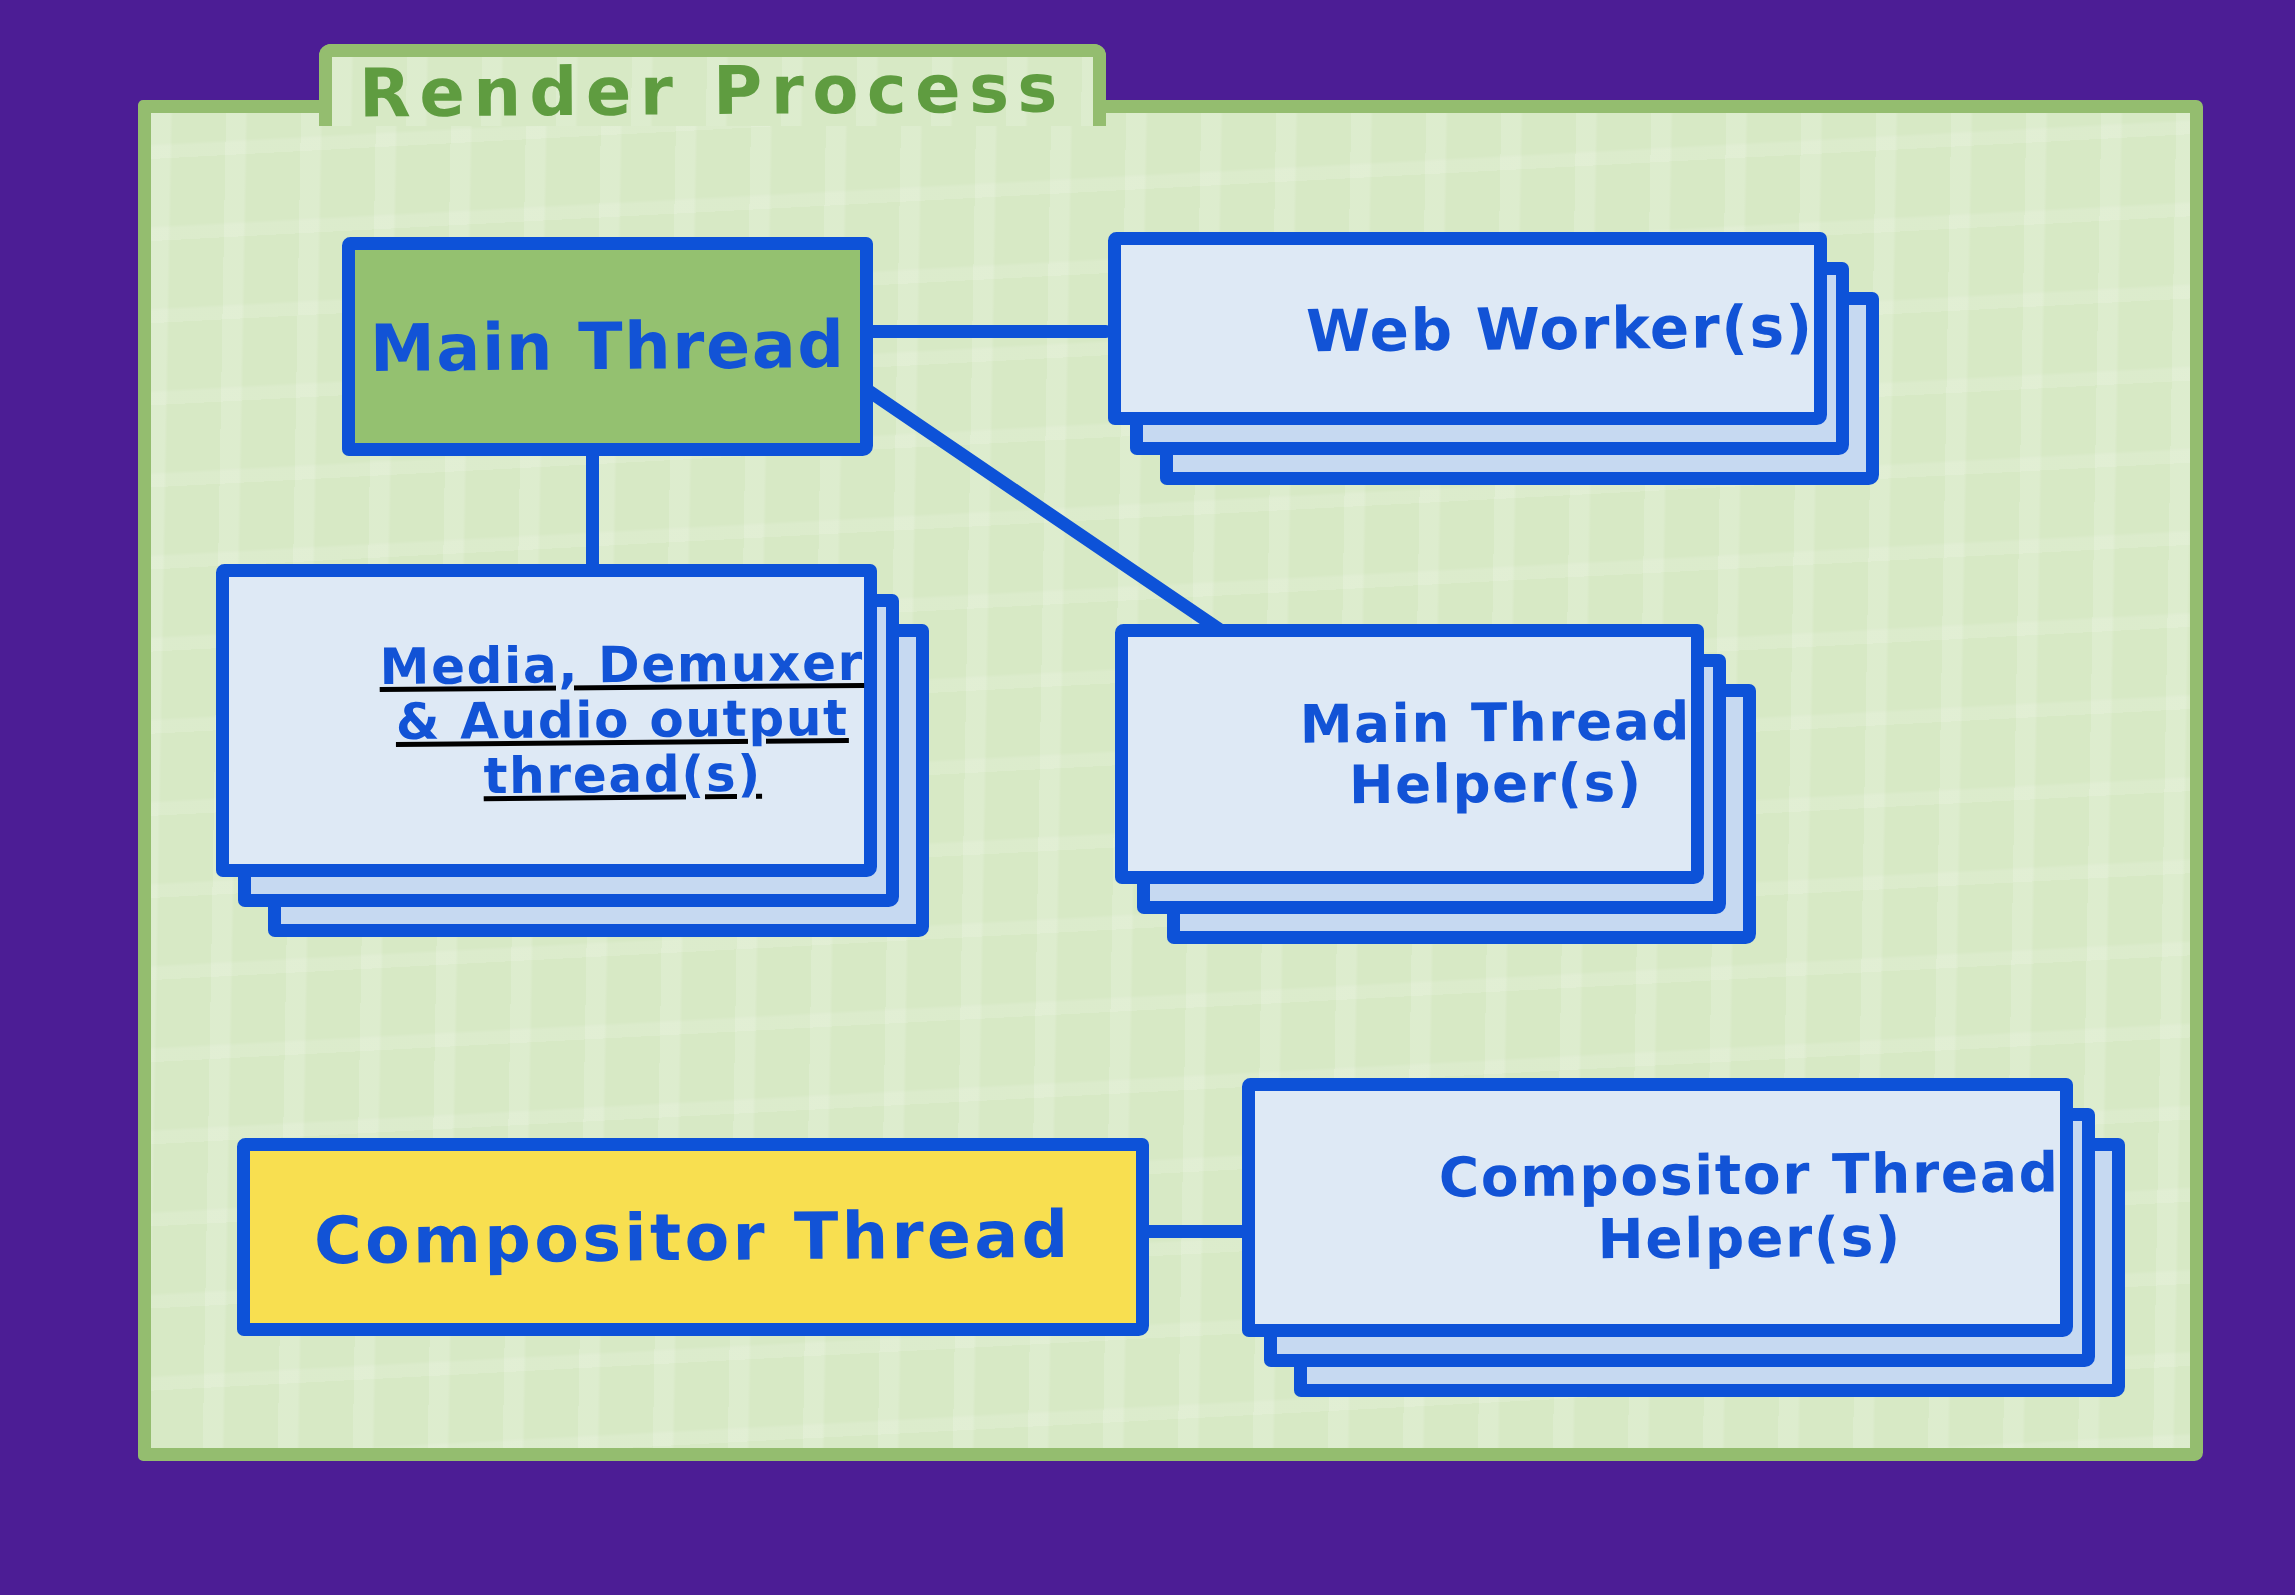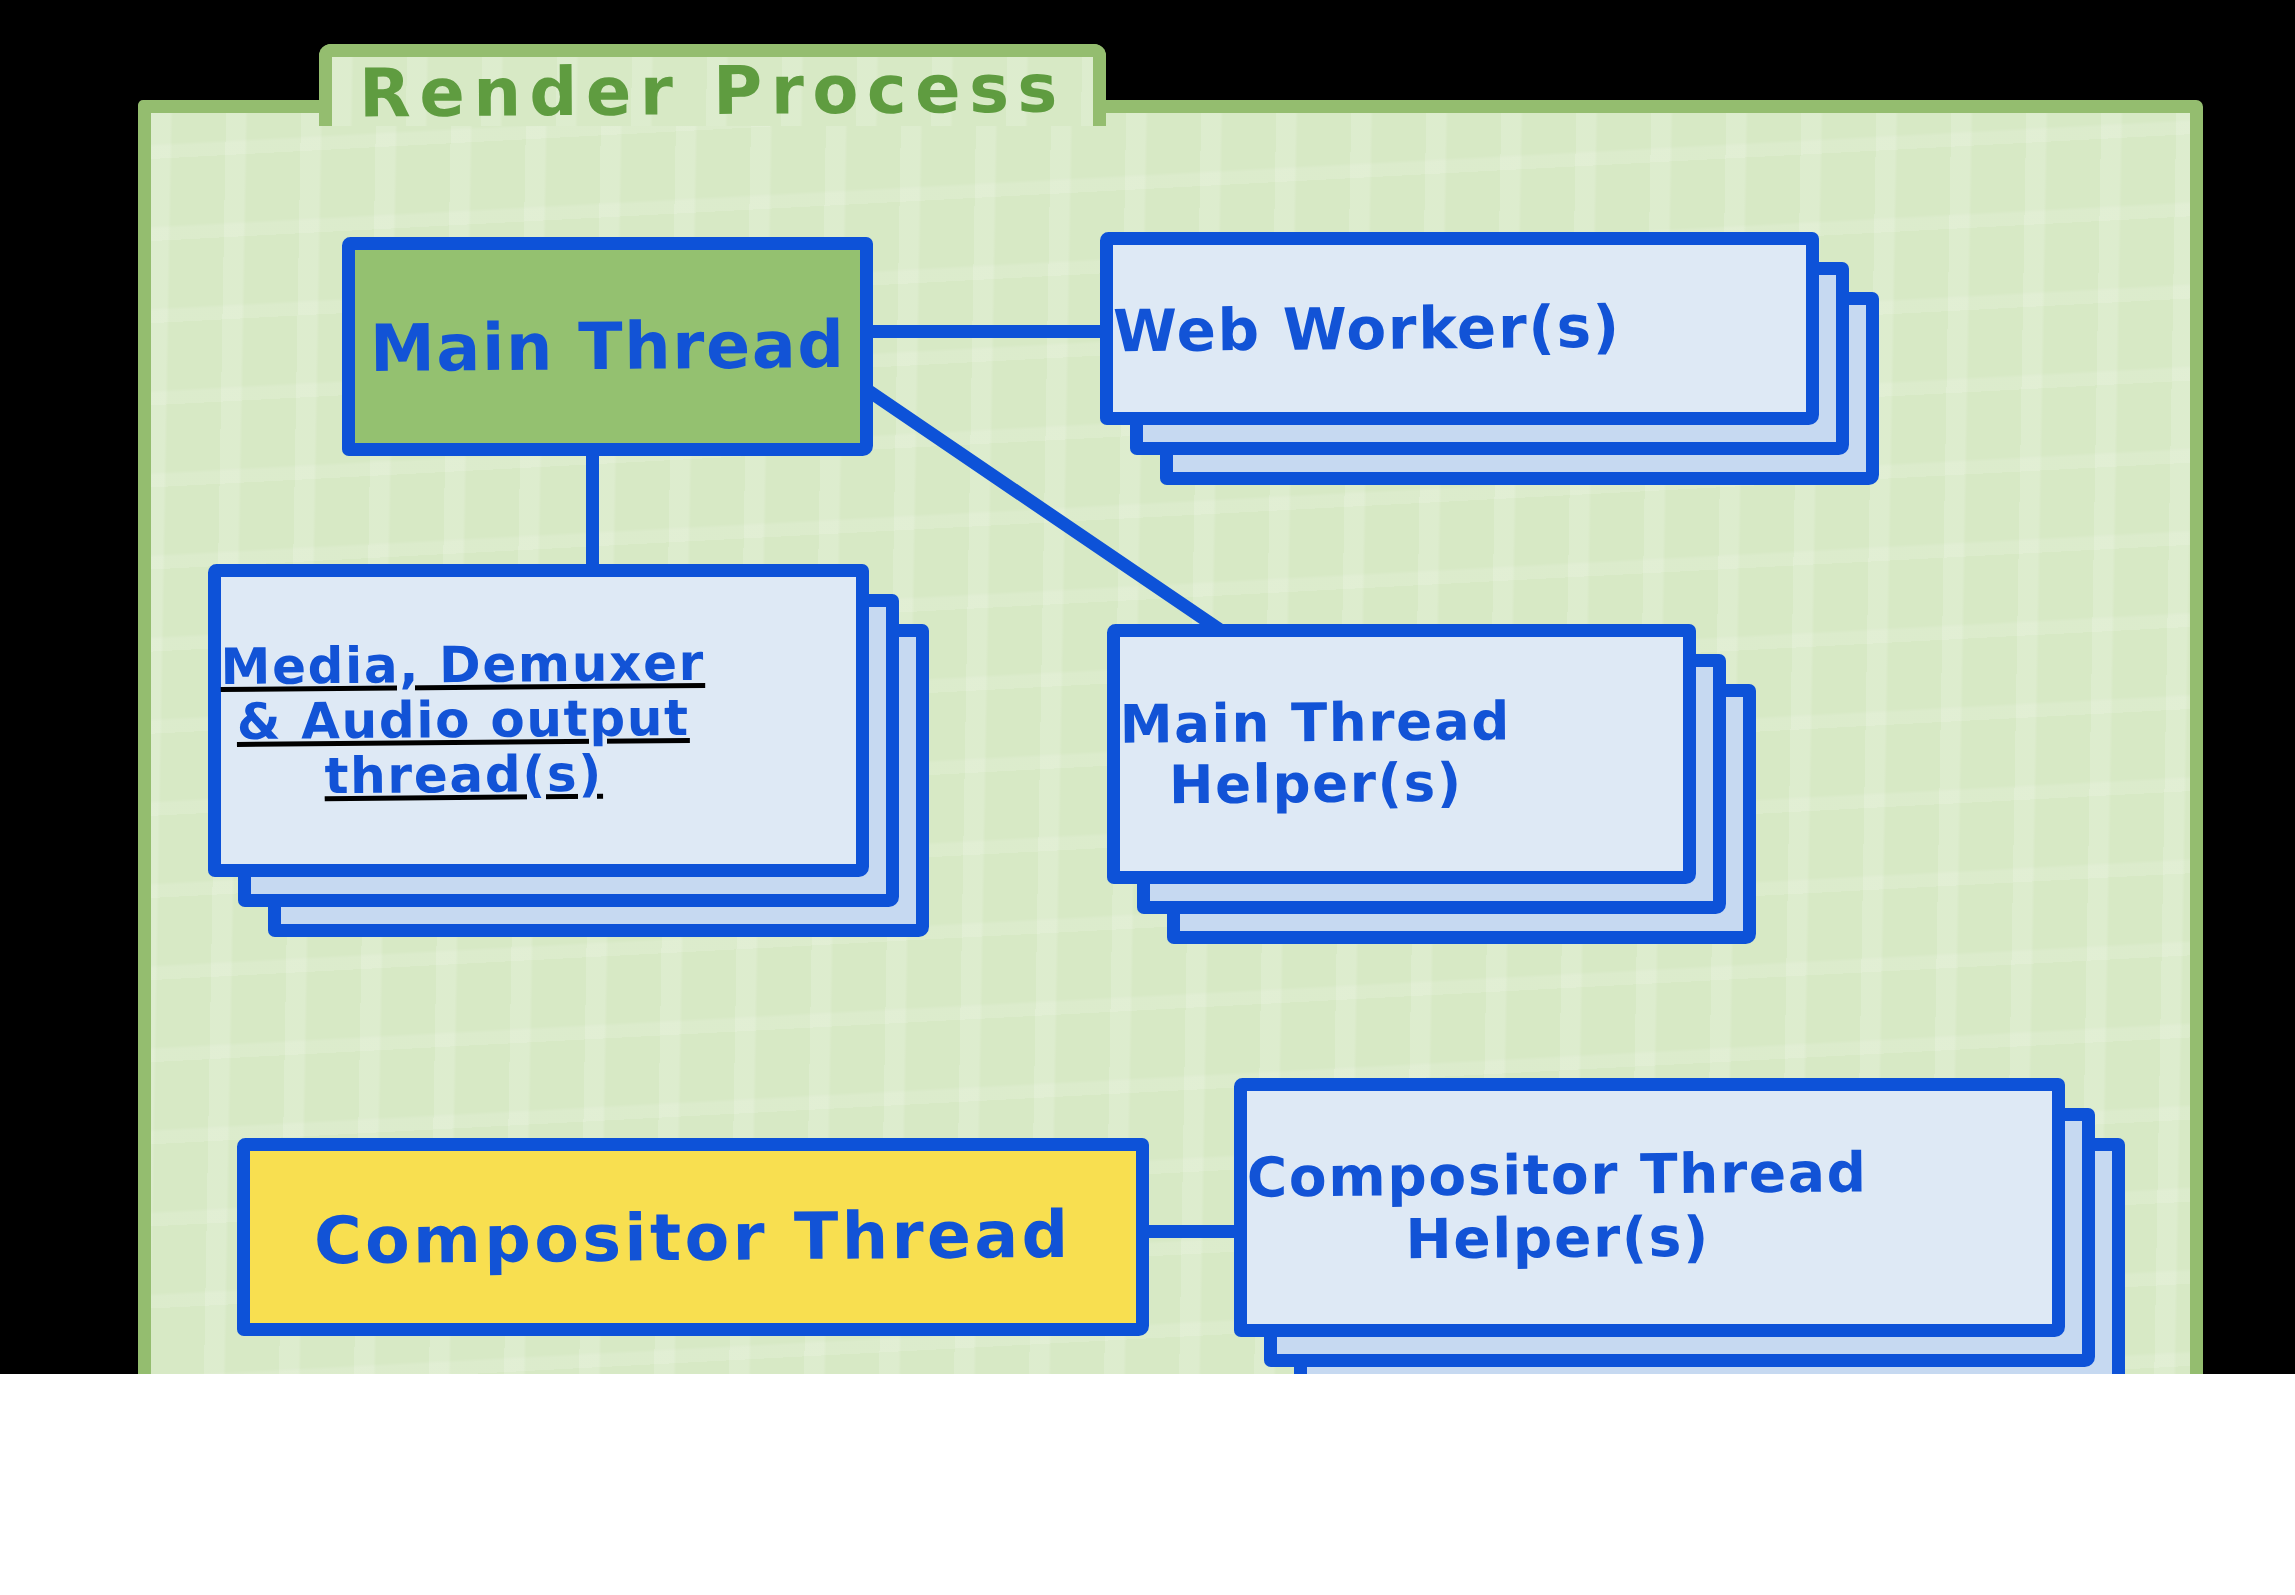--- a/index.html
+++ b/index.html
@@ -9,21 +9,21 @@
     --blue:#0d52d8;
     --text-blue:#1253d6;
     --card-front:#dee9f5;
     --card-back:#c6d9f1;
     --yellow:#f8df50;
     --title-green:#5f9c40;
   }
   *{box-sizing:border-box;}
   html,body{margin:0;padding:0;background:#ffffff;}
   body{font-family:"DejaVu Sans", sans-serif;}
-  .stage{position:relative;width:2295px;height:1374px;background:#000000;overflow:hidden;}
+  .stage{position:relative;width:2295px;height:1595px;background:#4c1d95;overflow:hidden;}
 
   
   .folder-body{
     position:absolute;left:138px;top:100px;width:2065px;height:1361px;
     border:13px solid var(--green-border);
     border-radius:5.1px 6.8px 8.5px 5.1px;
     background:
       repeating-linear-gradient(91deg, rgba(255,255,255,.16) 0 19px, rgba(255,255,255,0) 22px 75px),
       repeating-linear-gradient(-3deg, rgba(255,255,255,.12) 0 12px, rgba(255,255,255,0) 15.4px 82px),
       var(--green-fill);
@@ -74,22 +74,22 @@
   .stack{position:absolute;z-index:5;}
   .card{
     position:absolute;
     border:13px solid var(--blue);
     border-radius:8.5px 6.8px 10.2px 6.8px;
     background:var(--card-back);
   }
   .card.back-2{left:60px;top:60px;}
   .card.back-1{left:30px;top:30px;}
   .card.front{
-    left:0;top:0;background:var(--card-front);
-    display:flex;align-items:center;justify-content:flex-start;text-align:center;
+    left:8px;top:0;background:var(--card-front);
+    display:flex;align-items:center;justify-content:flex-end;text-align:center;
   }
   #node-web-workers{left:1100px;top:232px;}
   #node-web-workers .card{width:719px;height:193px;}
   #node-web-workers .label{font-size:58px;}
 
   #node-media-threads{left:208px;top:564px;}
   #node-media-threads .card{width:661px;height:313px;text-decoration:underline;}
   #node-media-threads .label{font-size:50px;line-height:1.1;}
 
   #node-main-thread-helpers{left:1107px;top:624px;}

